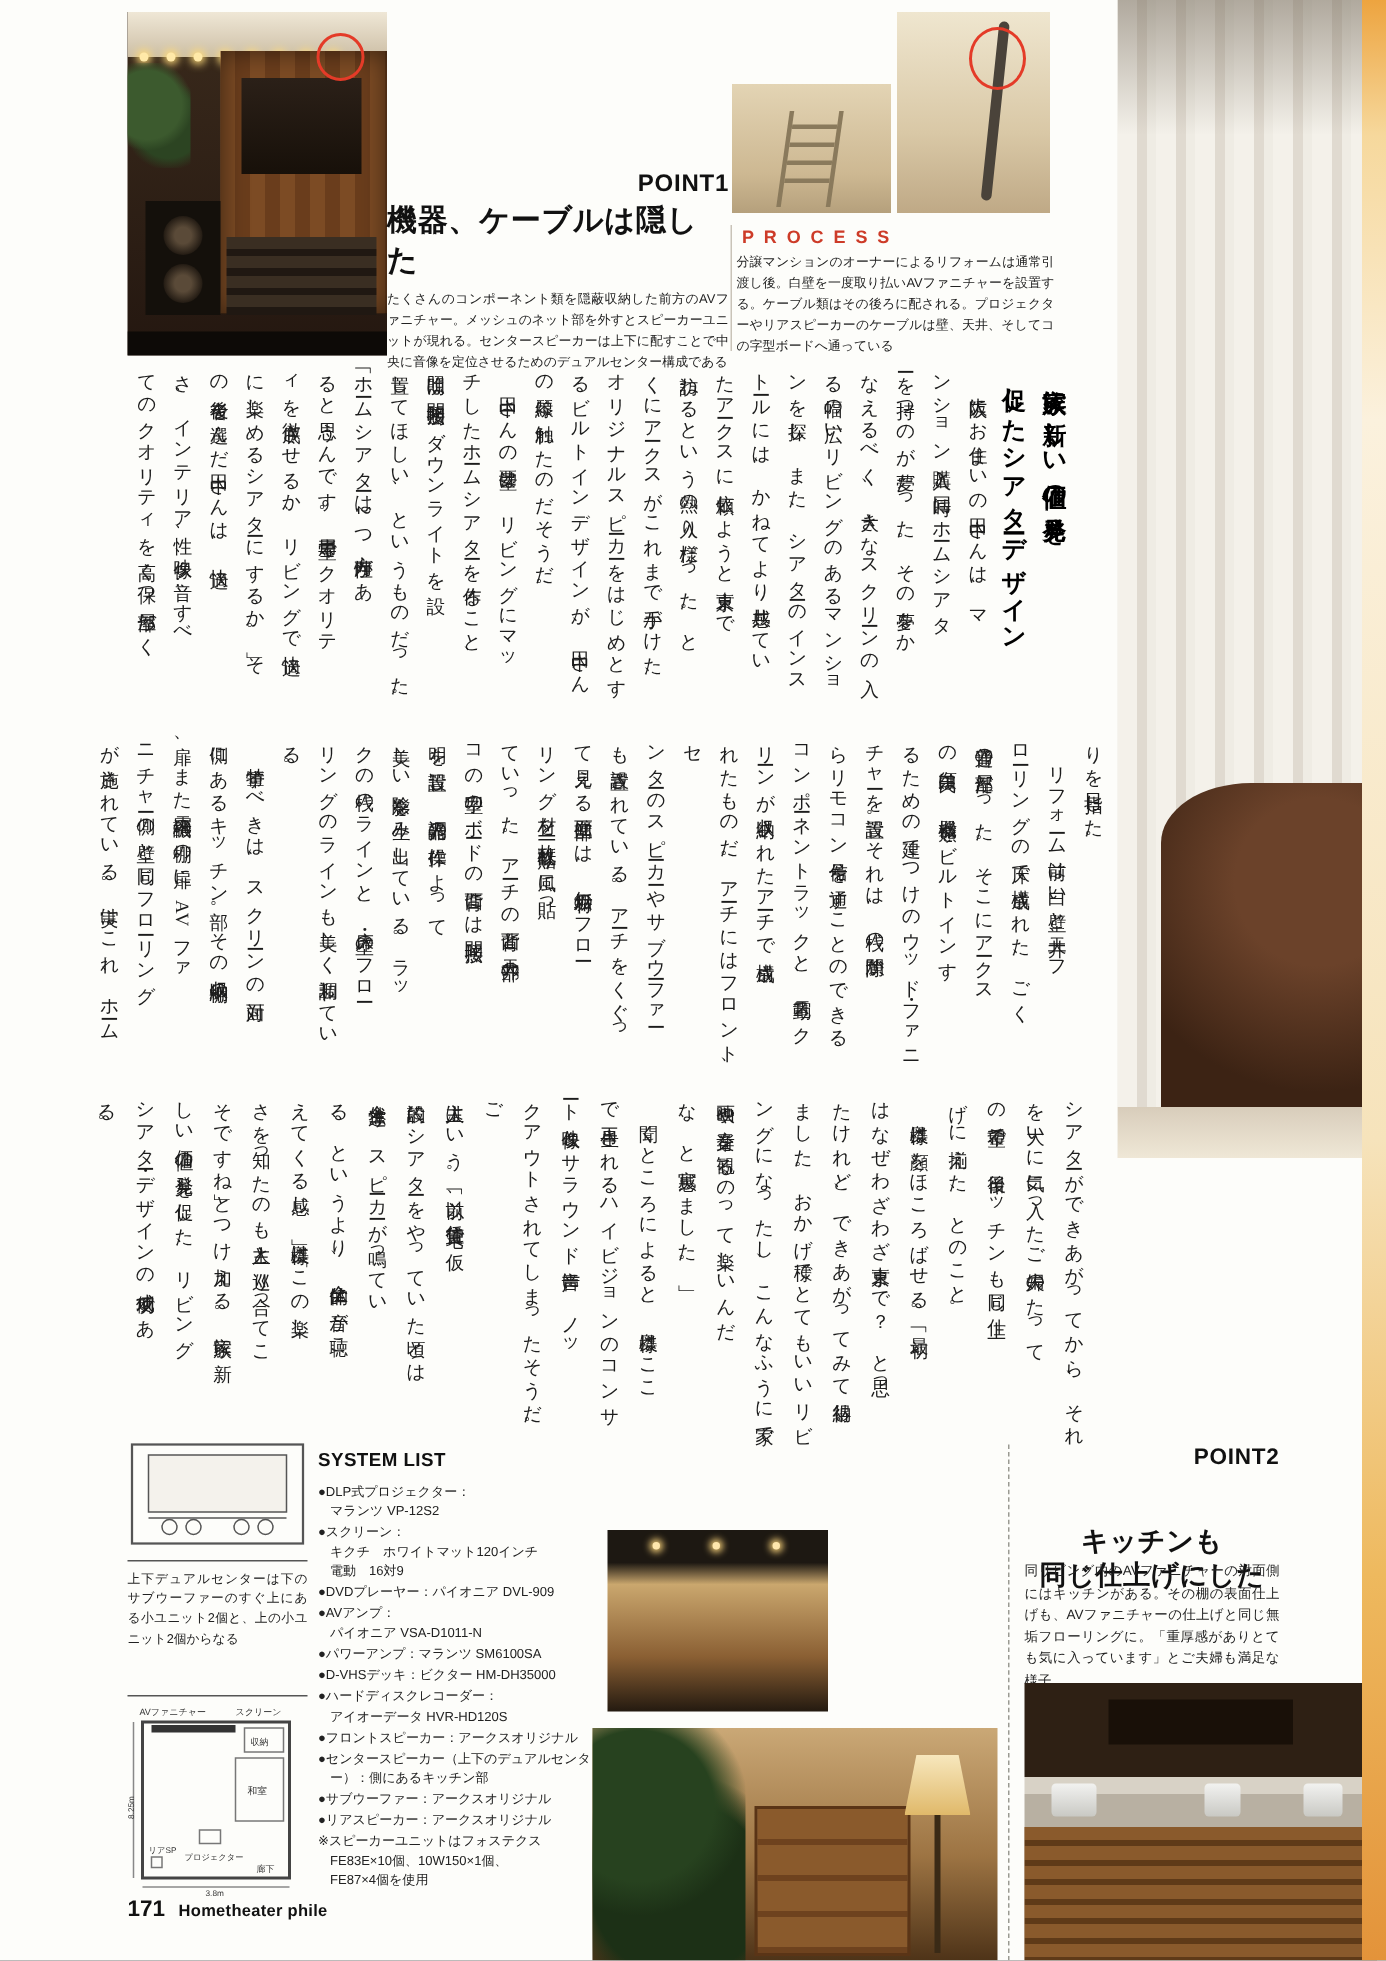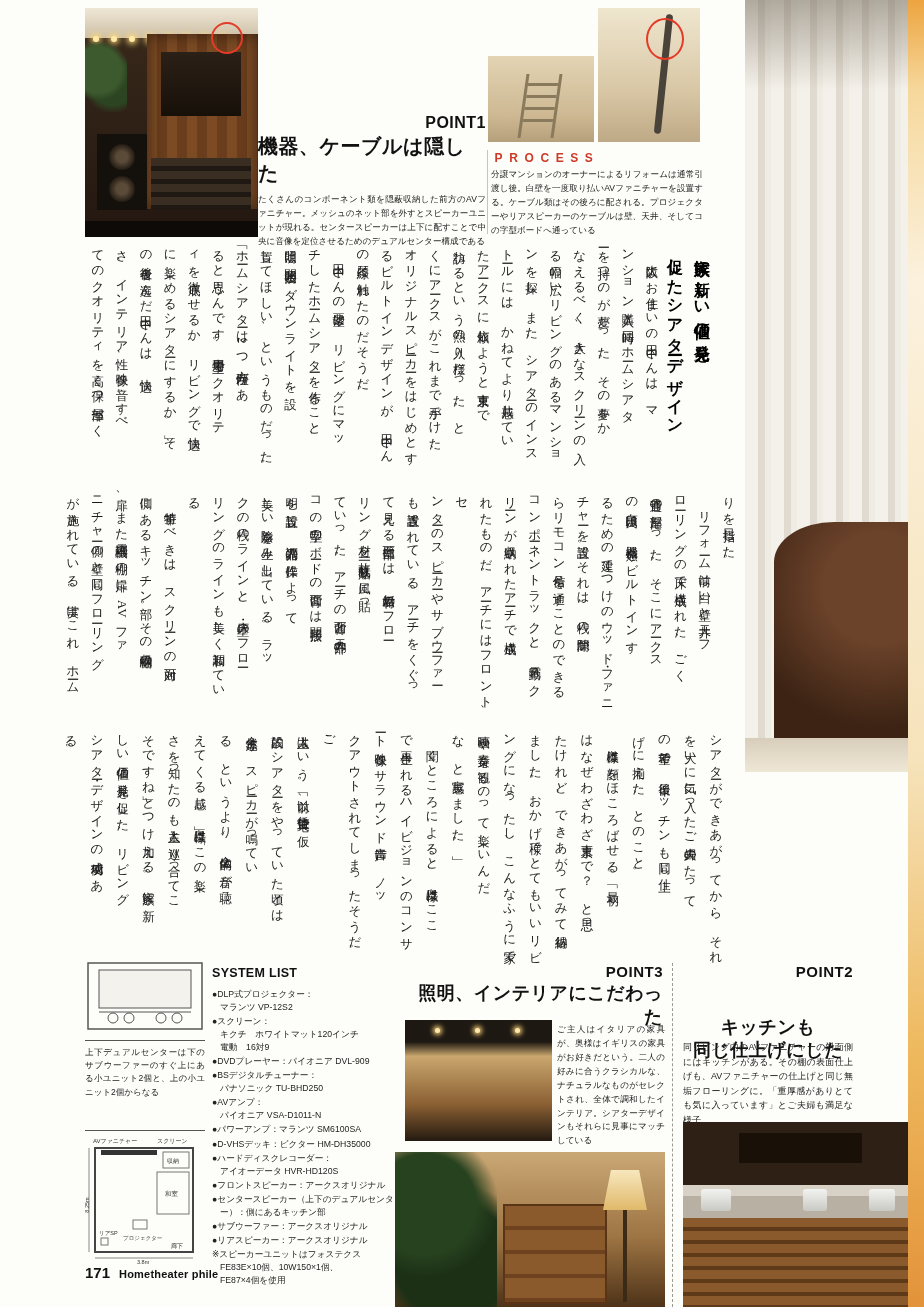--- a/index.html
+++ b/index.html
@@ -251,47 +251,40 @@
   </div>
 
   <div class="abs syslist">
     <div class="sys-title">SYSTEM LIST</div>
     <div class="sys-item">●DLP式プロジェクター：
 マランツ VP-12S2</div>
     <div class="sys-item">●スクリーン：
 キクチ　ホワイトマット120インチ
 電動　16対9</div>
     <div class="sys-item">●DVDプレーヤー：パイオニア DVL-909</div>
-    <div class="sys-item">●BSデジタルチューナー：
-パナソニック TU-BHD250</div>
     <div class="sys-item">●AVアンプ：
 パイオニア VSA-D1011-N</div>
     <div class="sys-item">●パワーアンプ：マランツ SM6100SA</div>
     <div class="sys-item">●D-VHSデッキ：ビクター HM-DH35000</div>
     <div class="sys-item">●ハードディスクレコーダー：
 アイオーデータ HVR-HD120S</div>
     <div class="sys-item">●フロントスピーカー：アークスオリジナル</div>
     <div class="sys-item">●センタースピーカー（上下のデュアルセンター）：側にあるキッチン部</div>
     <div class="sys-item">●サブウーファー：アークスオリジナル</div>
     <div class="sys-item">●リアスピーカー：アークスオリジナル</div>
     <div class="sys-item">※スピーカーユニットはフォステクス
 FE83E×10個、10W150×1個、
 FE87×4個を使用</div>
   </div>
 
-  <div class="abs p3-head">
-    <div class="p-label" style="font-size:15px;">POINT3</div>
-    <div class="p-title">照明、インテリアにこだわった</div>
-  </div>
   <div class="photo ph-p3a">
     <span class="dl" style="left:30px;"></span>
       <span class="dl" style="left:70px;"></span>
       <span class="dl" style="left:110px;"></span>
   </div>
-  <div class="abs smallcap p3-cap">ご主人はイタリアの家具が、奥様はイギリスの家具がお好きだという。二人の好みに合うクラシカルな、ナチュラルなものがセレクトされ、全体で調和したインテリア。シアターデザインもそれらに見事にマッチしている</div>
   <div class="photo ph-p3b">
     <div class="plant"></div>
     <div class="dresser"></div>
     <div class="lamp"></div>
     <div class="lamppole"></div>
   </div>
 
   <div class="dash" style="left:672px;top:963px;height:344px;"></div>
 
   <div class="abs p2-head">

